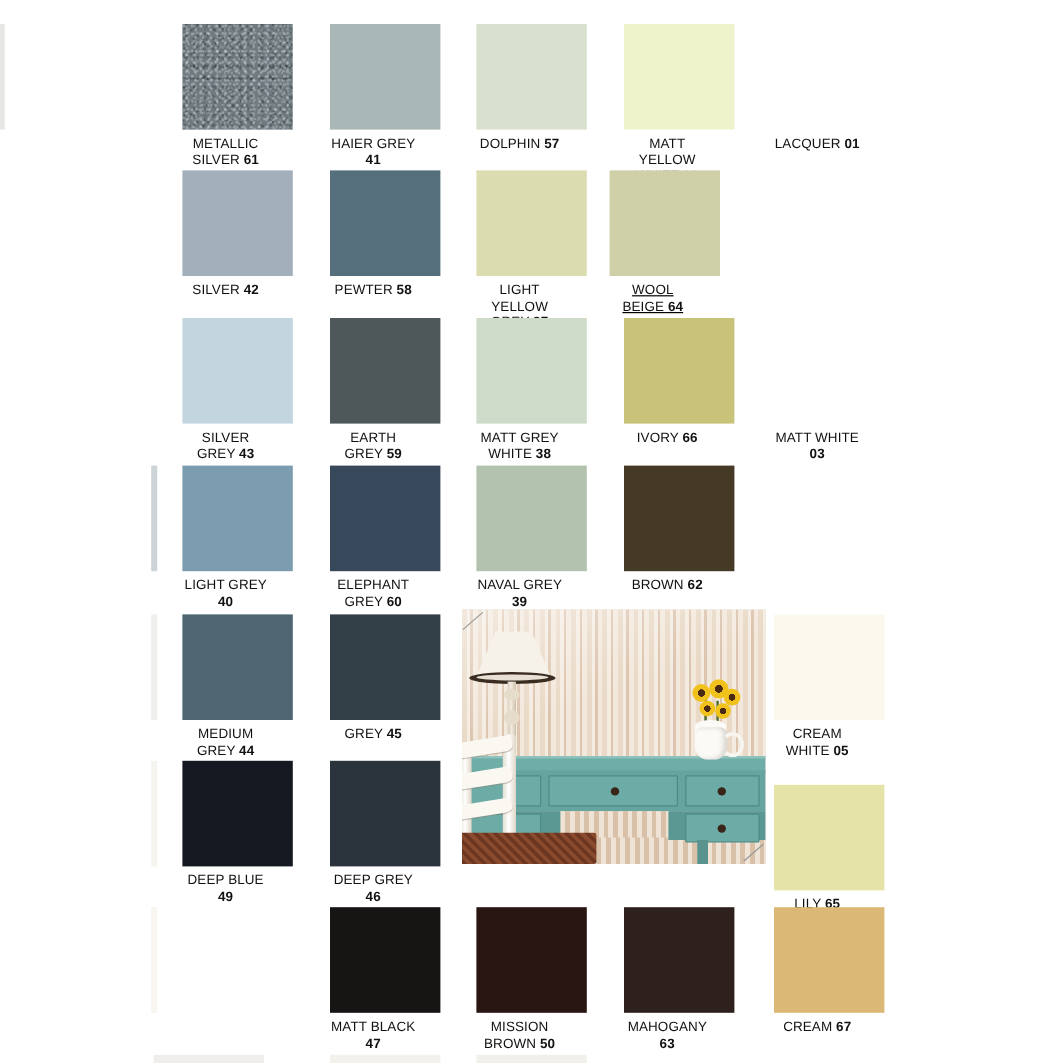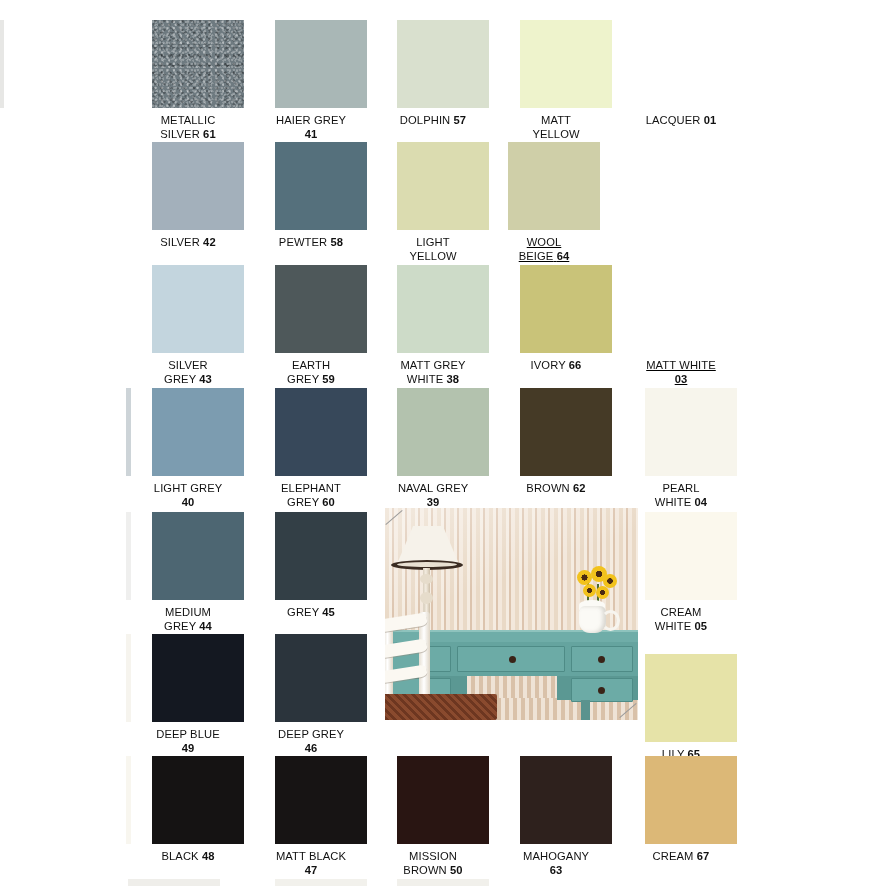--- a/index.html
+++ b/index.html
@@ -268,44 +268,40 @@
   </div>
   <div class="cell" style="left:397px; top:265px;">
     <div class="chip" style="background-color: rgb(205, 219, 200);"></div>
     <div class="caption"><span>MATT GREY
 WHITE</span> <b>38</b></div>
   </div>
   <div class="cell" style="left:520px; top:265px;">
     <div class="chip" style="background-color: rgb(201, 195, 121);"></div>
     <div class="caption"><span>IVORY</span> <b>66</b></div>
   </div>
-  <div class="cell" style="left:645px; top:265px;text-decoration:underline;">
+  <div class="cell" style="left:645px; top:265px;">
     <div class="chip" style="background: transparent;"></div>
     <div class="caption"><span>MATT WHITE</span> <b>03</b></div>
   </div>
 
   <div class="cell" style="left:152px; top:388px;">
     <div class="chip" style="background-color: rgb(124, 156, 176);"></div>
     <div class="caption"><span>LIGHT GREY</span> <b>40</b></div>
   </div>
   <div class="cell" style="left:275px; top:388px;">
     <div class="chip" style="background-color: rgb(55, 72, 90);"></div>
     <div class="caption"><span>ELEPHANT GREY</span> <b>60</b></div>
   </div>
   <div class="cell" style="left:397px; top:388px;">
     <div class="chip" style="background-color: rgb(179, 194, 174);"></div>
     <div class="caption"><span>NAVAL GREY</span> <b>39</b></div>
   </div>
   <div class="cell" style="left:520px; top:388px;">
     <div class="chip" style="background:#453a26;"></div>
     <div class="caption"><span>BROWN</span> <b>62</b></div>
-  </div>
-  <div class="cell" style="left:645px; top:388px;">
-    <div class="chip" style="background-color: rgb(247, 245, 236);"></div>
-    <div class="caption"><span>PEARL WHITE</span> <b>04</b></div>
   </div>
 
   <div class="cell" style="left:152px; top:512px;">
     <div class="chip" style="background-color: rgb(77, 102, 114);"></div>
     <div class="caption"><span>MEDIUM GREY</span> <b>44</b></div>
   </div>
   <div class="cell" style="left:275px; top:512px;">
     <div class="chip" style="background-color: rgb(51, 63, 70);"></div>
     <div class="caption"><span>GREY</span> <b>45</b></div>
   </div>
@@ -373,24 +369,20 @@
   </div>
   <div class="cell" style="left:275px; top:634px;">
     <div class="chip" style="background-color: rgb(43, 52, 60);"></div>
     <div class="caption"><span>DEEP GREY</span> <b>46</b></div>
   </div>
   <div class="cell" style="left:645px; top:654px;">
     <div class="chip" style="background-color: rgb(230, 227, 168);"></div>
     <div class="caption"><span>LILY</span> <b>65</b></div>
   </div>
 
-  <div class="cell" style="left:152px; top:756px;">
-    <div class="chip" style="background-color: rgb(21, 19, 19);"></div>
-    <div class="caption"><span>BLACK</span> <b>48</b></div>
-  </div>
   <div class="cell" style="left:275px; top:756px;">
     <div class="chip" style="background-color: rgb(23, 20, 20);"></div>
     <div class="caption"><span>MATT BLACK</span> <b>47</b></div>
   </div>
   <div class="cell" style="left:397px; top:756px;">
     <div class="chip" style="background-color: rgb(41, 21, 18);"></div>
     <div class="caption"><span>MISSION BROWN</span> <b>50</b></div>
   </div>
   <div class="cell" style="left:520px; top:756px;">
     <div class="chip" style="background-color: rgb(46, 33, 29);"></div>

